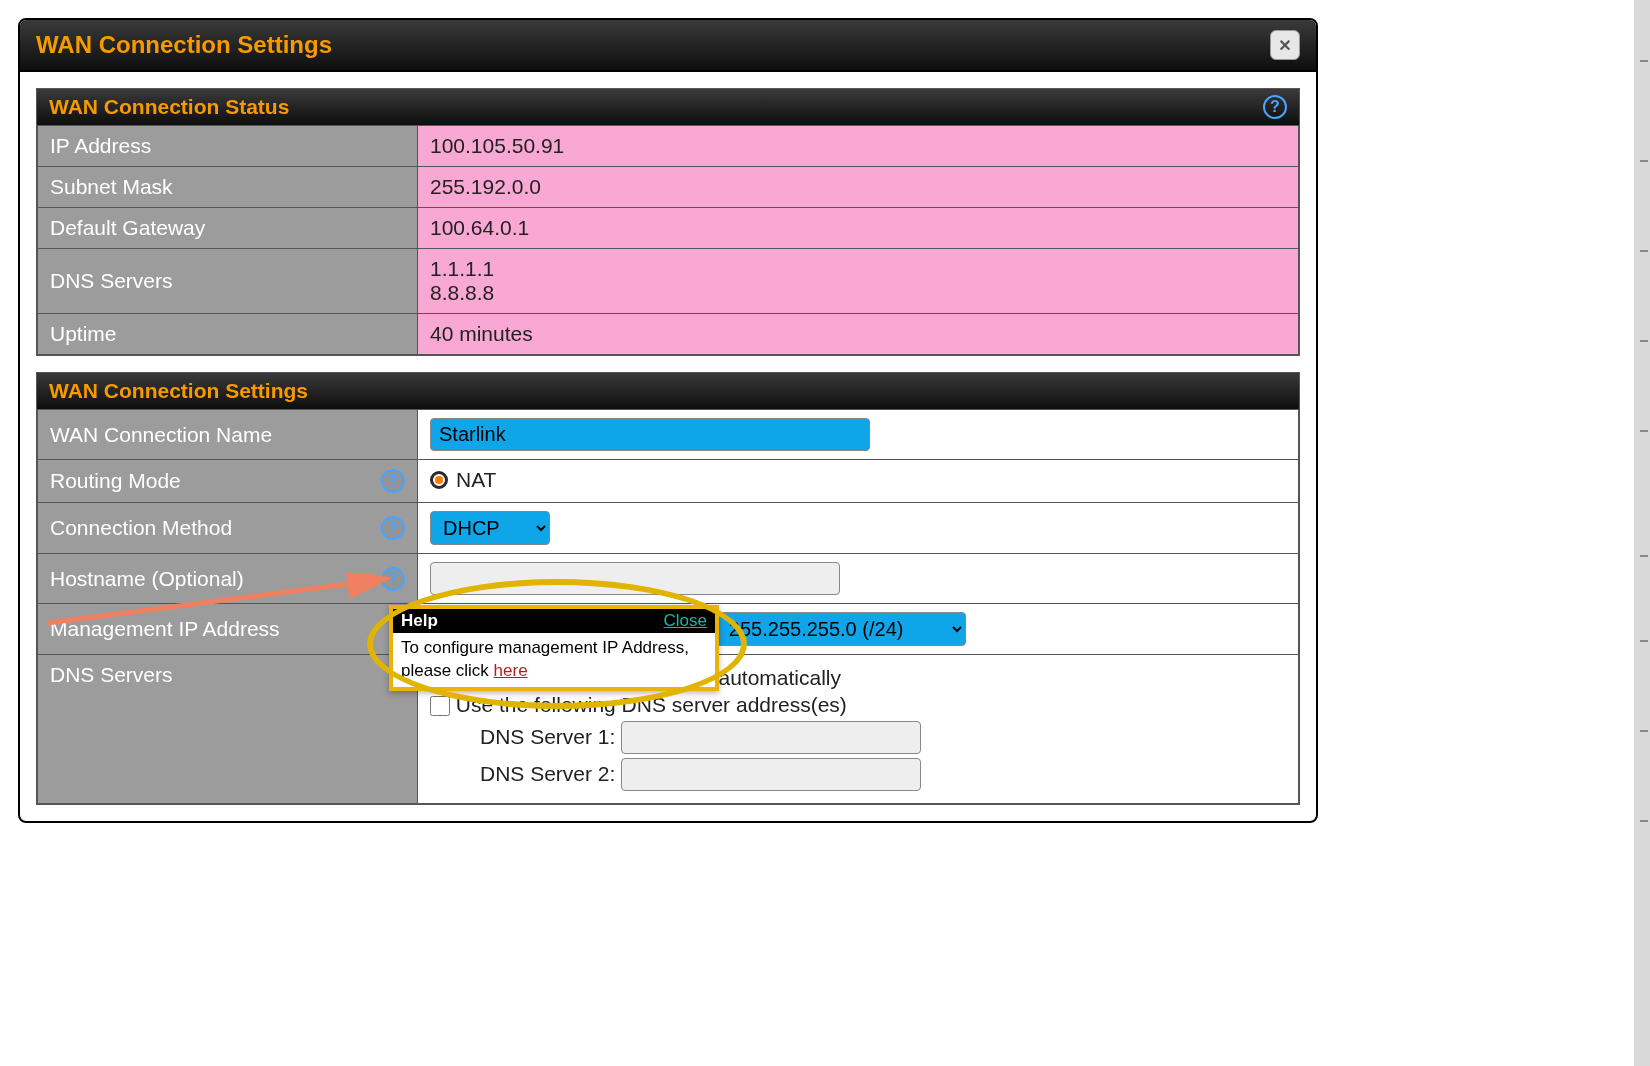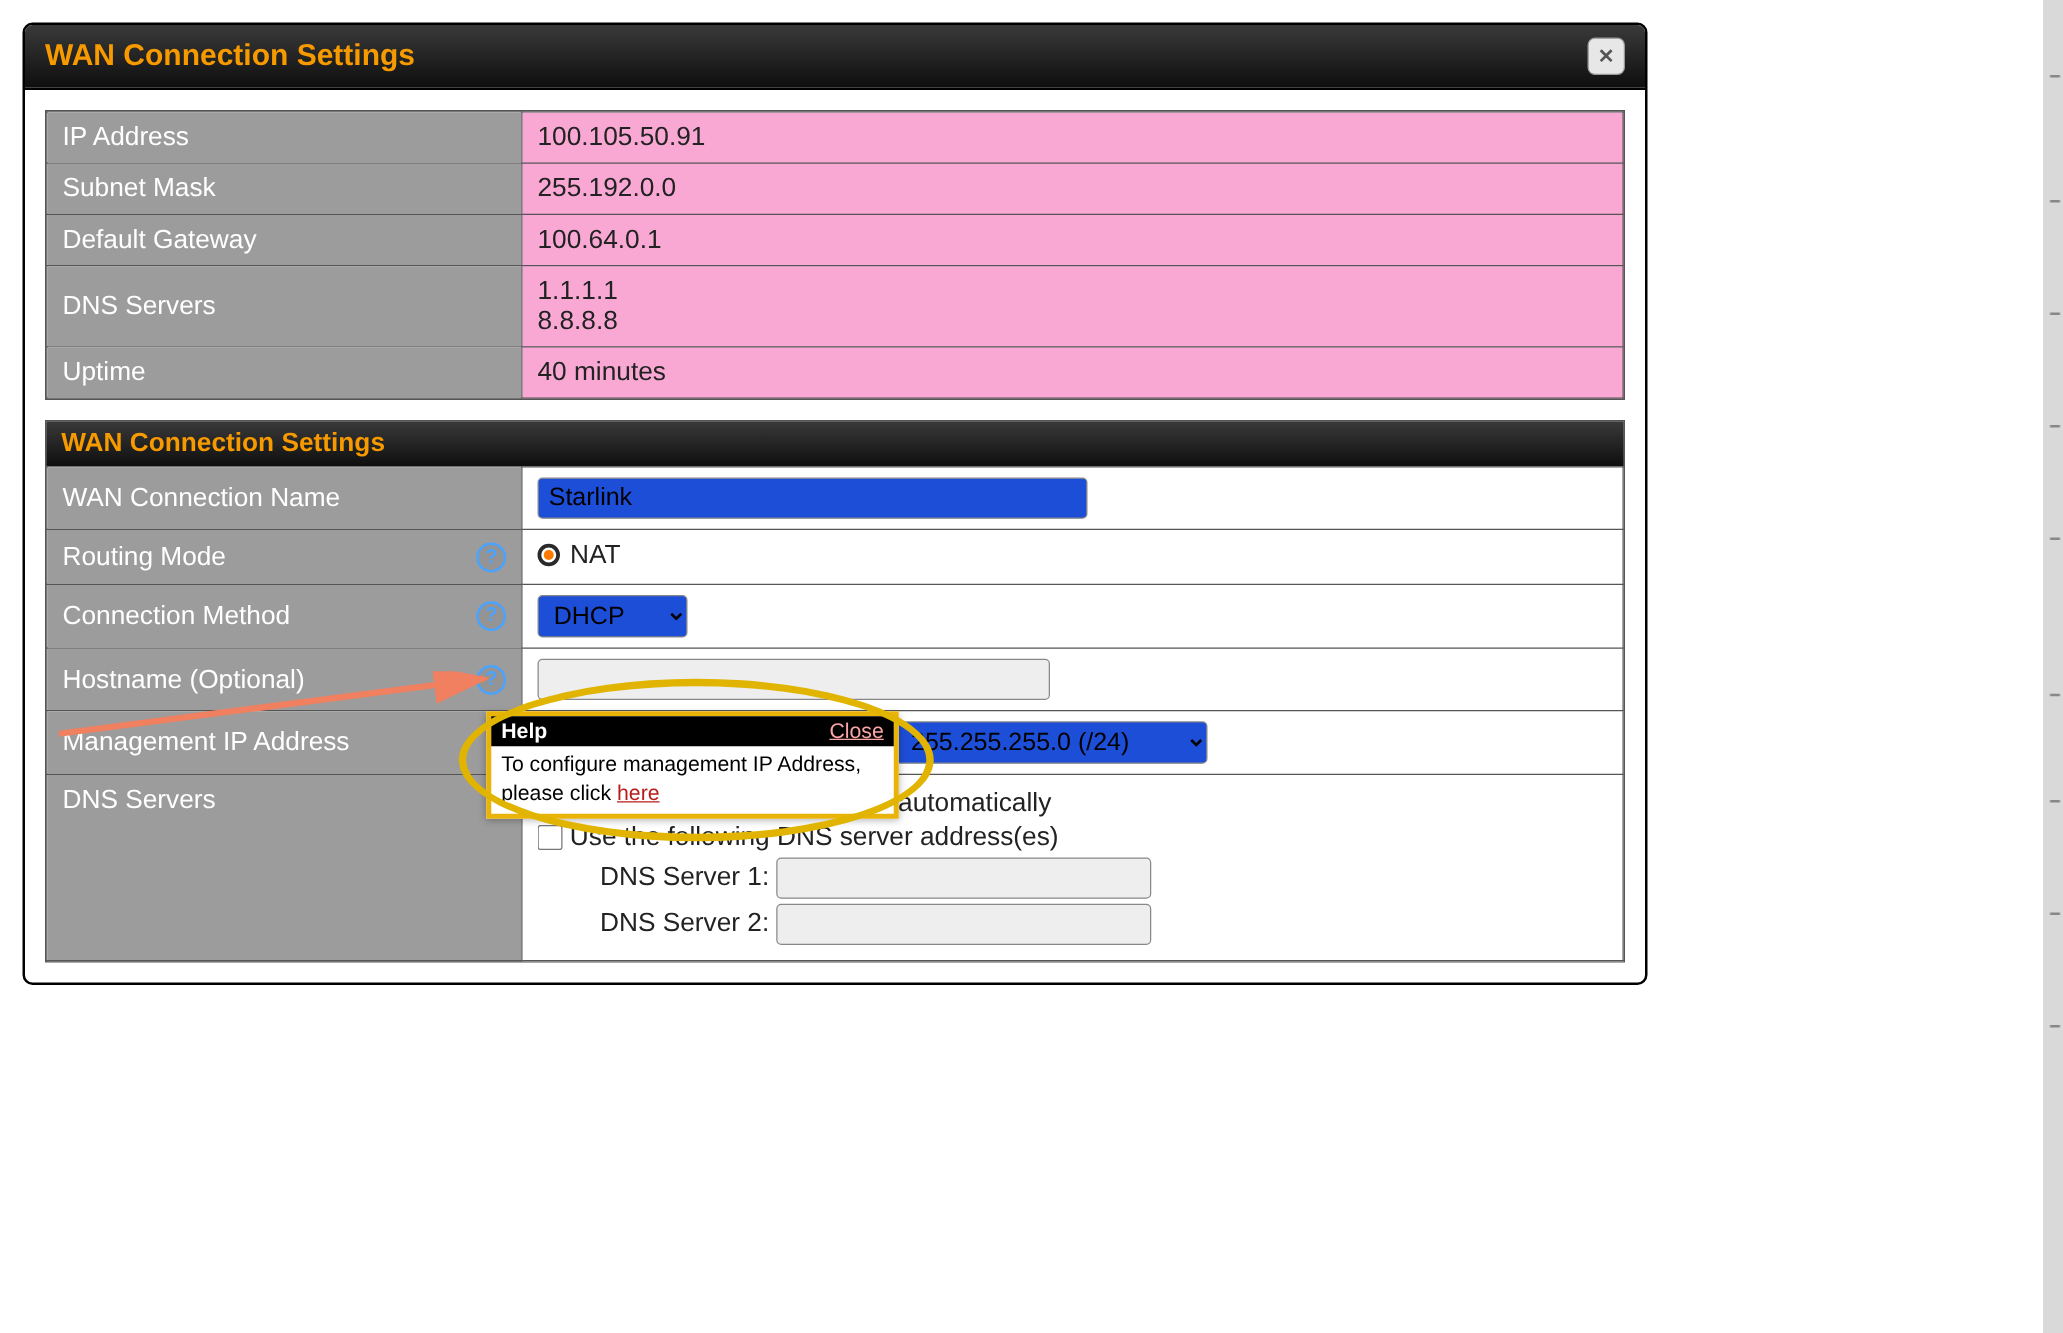--- a/index.html
+++ b/index.html
@@ -108,21 +108,21 @@
     align-items: center;
     gap: 8px;
   }
 
   input[type=text], select {
     font-family: inherit;
     font-size: 20px;
     padding: 4px 8px;
     border: 1px solid #888;
     border-radius: 4px;
-    background: #1d4ed8;
+    background: #0ea5e9;
   }
   input.wide { width: 440px; }
   input.med  { width: 410px; }
   select.sm  { width: 120px; }
   select.subnet { width: 250px; }
 
   .radio-row { display: inline-flex; align-items:center; gap:8px; }
   .radio-dot {
     width:18px;height:18px;border-radius:50%;
     border:3px solid #2a2a2a;
@@ -148,21 +148,21 @@
     box-shadow: 0 2px 6px rgba(0,0,0,.3);
     z-index: 50;
     font-size: 17px;
   }
   .help-pop-hdr {
     background: #000; color:#fff;
     display:flex; justify-content:space-between;
     padding: 2px 8px;
     font-weight:bold;
   }
-  .help-pop-hdr a { color: #fca5a5; text-decoration: underline; cursor:pointer; font-weight: normal; text-align: center;}
+  .help-pop-hdr a { color: #14b8a6; text-decoration: underline; cursor:pointer; font-weight: normal; text-align: center;}
   .help-pop-body { padding: 4px 8px; line-height:1.35; }
   .help-pop-body a { color: #b91c1c; text-decoration: underline; }
 
   
   .anno-ellipse {
     position:absolute;
     border: 6px solid #e0b400;
     border-radius: 50%;
     pointer-events:none;
     z-index:60;
@@ -189,20 +189,24 @@
 
 <div class="panel">
   <div class="panel-hdr">
     <span>WAN Connection Settings</span>
     <span class="close-btn">✕</span>
   </div>
 
   <div class="inner">
 
     <div class="section">
+      <div class="section-hdr">
+        <span>WAN Connection Status</span>
+        <span class="help-circle">?</span>
+      </div>
       <table class="grid">
         <tbody>
             <tr>
           <td class="lbl">IP Address</td>
           <td class="val">100.105.50.91</td>
         </tr>
         <tr>
           <td class="lbl">Subnet Mask</td>
           <td class="val">255.192.0.0</td>
         </tr>

